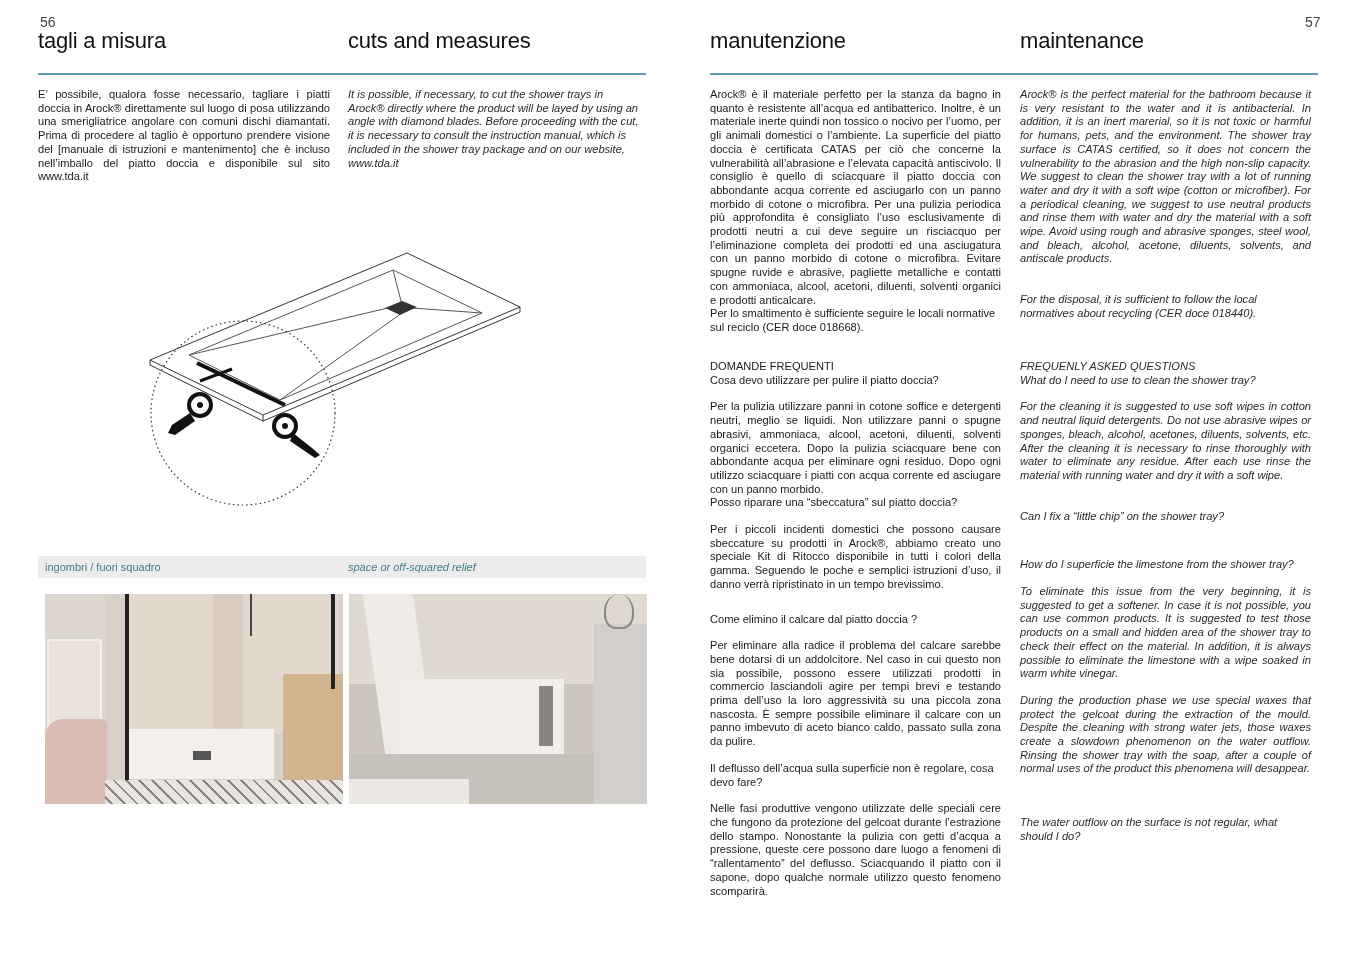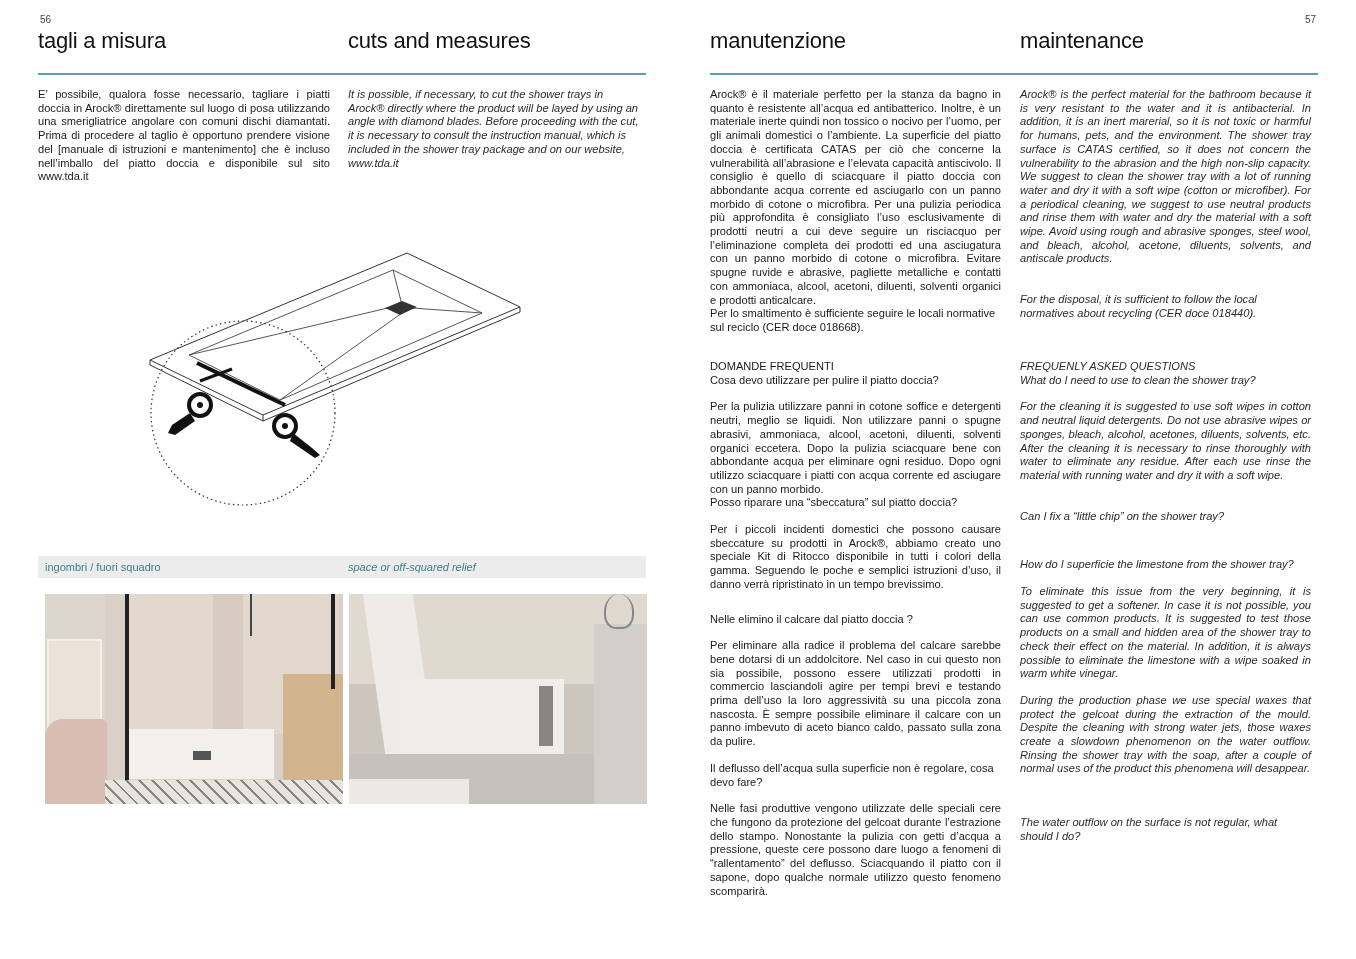--- a/index.html
+++ b/index.html
@@ -1,19 +1,19 @@
 <!DOCTYPE html>
 <html><head>
 <meta charset="utf-8">
 <style>
   * { box-sizing: border-box; margin: 0; padding: 0; }
   html, body { width: 1356px; height: 959px; background: #ffffff; overflow: hidden; }
   body { position: relative; font-family: "Liberation Sans", sans-serif; color: #1a1a1a; }
 
-  .page-num { position: absolute; top: 14px; font-size: 10px; color: #444; }
+  .page-num { position: absolute; top: 14px; font-size: 14px; color: #444; }
   .h-title { position: absolute; top: 28px; font-size: 22px; font-weight: normal; color: #111; letter-spacing: -0.2px; }
   .rule { position: absolute; top: 73px; height: 2px; background: #5a9fb5; }
 
   .col { position: absolute; font-size: 11.1px; line-height: 13.7px; color: #1a1a1a; }
   .just { text-align: justify; }
   .ital { font-style: italic; color: #2a2a2a; }
   .block { margin: 0; }
 
   .footer { position: absolute; top: 957px; font-size: 10.5px; font-weight: bold; color: #111; letter-spacing: 0.2px; }
 
@@ -111,21 +111,21 @@
   <p class="block">Arock® è il materiale perfetto per la stanza da bagno in quanto è resistente all’acqua ed antibatterico. Inoltre, è un materiale inerte quindi non tossico o nocivo per l’uomo, per gli animali domestici o l’ambiente. La superficie del piatto doccia è certificata CATAS per ciò che concerne la vulnerabilità all’abrasione e l’elevata capacità antiscivolo. Il consiglio è quello di sciacquare il piatto doccia con abbondante acqua corrente ed asciugarlo con un panno morbido di cotone o microfibra. Per una pulizia periodica più approfondita è consigliato l’uso esclusivamente di prodotti neutri a cui deve seguire un risciacquo per l’eliminazione completa dei prodotti ed una asciugatura con un panno morbido di cotone o microfibra. Evitare spugne ruvide e abrasive, pagliette metalliche e contatti con ammoniaca, alcool, acetoni, diluenti, solventi organici e prodotti anticalcare.</p>
   <p class="block" style="text-align:left;">Per lo smaltimento è sufficiente seguire le locali normative sul reciclo (CER doce 018668).</p>
 </div>
 
 <div class="col" style="left:710px; top:360px; width:291px;">
   <p class="block">DOMANDE FREQUENTI</p>
   <p class="block">Cosa devo utilizzare per pulire il piatto doccia?</p>
   <p class="block just" style="margin-top:13px;">Per la pulizia utilizzare panni in cotone soffice e detergenti neutri, meglio se liquidi. Non utilizzare panni o spugne abrasivi, ammoniaca, alcool, acetoni, diluenti, solventi organici eccetera. Dopo la pulizia sciacquare bene con abbondante acqua per eliminare ogni residuo. Dopo ogni utilizzo sciacquare i piatti con acqua corrente ed asciugare con un panno morbido.</p>
   <p class="block" style="">Posso riparare una “sbeccatura” sul piatto doccia?</p>
   <p class="block just" style="margin-top:13px;">Per i piccoli incidenti domestici che possono causare sbeccature su prodotti in Arock®, abbiamo creato uno speciale Kit di Ritocco disponibile in tutti i colori della gamma. Seguendo le poche e semplici istruzioni d’uso, il danno verrà ripristinato in un tempo brevissimo.</p>
-  <p class="block" style="margin-top:21px;">Nelle elimino il calcare dal piatto doccia ?</p>
+  <p class="block" style="margin-top:21px;">Come elimino il calcare dal piatto doccia ?</p>
   <p class="block just" style="margin-top:13px;">Per eliminare alla radice il problema del calcare sarebbe bene dotarsi di un addolcitore. Nel caso in cui questo non sia possibile, possono essere utilizzati prodotti in commercio lasciandoli agire per tempi brevi e testando prima dell’uso la loro aggressività su una piccola zona nascosta. È sempre possibile eliminare il calcare con un panno imbevuto di aceto bianco caldo, passato sulla zona da pulire.</p>
   <p class="block" style="margin-top:13px;">Il deflusso dell’acqua sulla superficie non è regolare, cosa devo fare?</p>
   <p class="block just" style="margin-top:13px;">Nelle fasi produttive vengono utilizzate delle speciali cere che fungono da protezione del gelcoat durante l’estrazione dello stampo. Nonostante la pulizia con getti d’acqua a pressione, queste cere possono dare luogo a fenomeni di “rallentamento” del deflusso. Sciacquando il piatto con il sapone, dopo qualche normale utilizzo questo fenomeno scomparirà.</p>
 </div>
 
 <div class="col ital just" style="left:1020px; top:88px; width:291px;">
   <p class="block">Arock® is the perfect material for the bathroom because it is very resistant to the water and it is antibacterial. In addition, it is an inert marerial, so it is not toxic or harmful for humans, pets, and the environment. The shower tray surface is CATAS certified, so it does not concern the vulnerability to the abrasion and the high non-slip capacity. We suggest to clean the shower tray with a lot of running water and dry it with a soft wipe (cotton or microfiber). For a periodical cleaning, we suggest to use neutral products and rinse them with water and dry the material with a soft wipe. Avoid using rough and abrasive sponges, steel wool, and bleach, alcohol, acetone, diluents, solvents, and antiscale products.</p>
   <p class="block" style="margin-top:27px; text-align:left;">For the disposal, it is sufficient to follow the local normatives about recycling (CER doce 018440).</p>
 </div>
 

